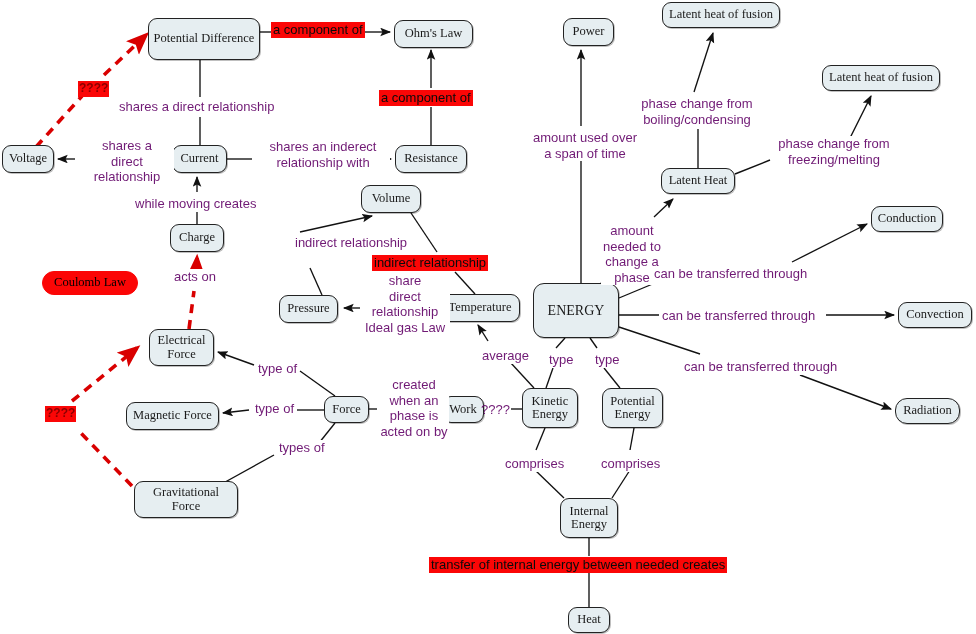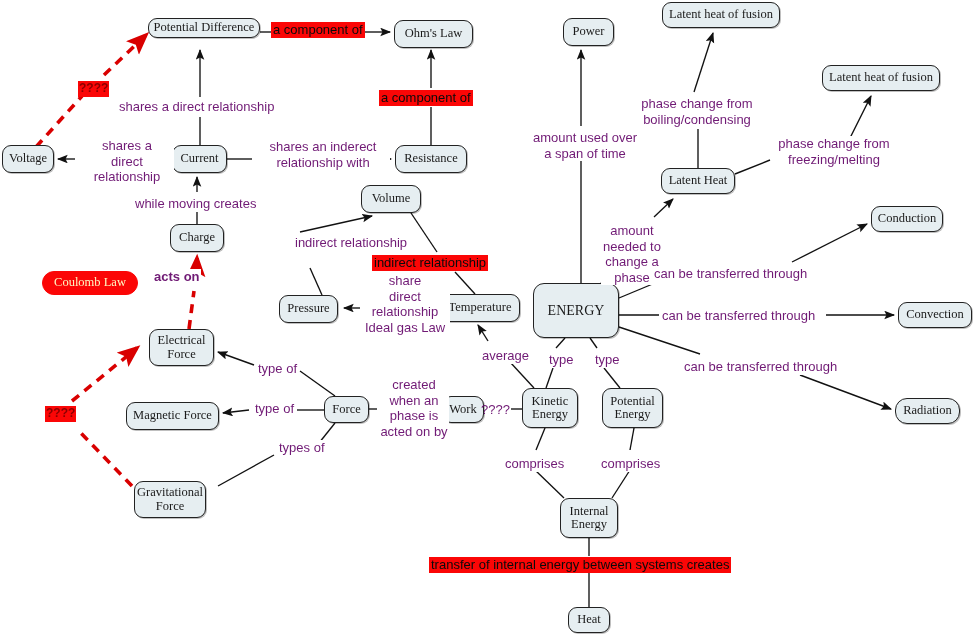--- a/index.html
+++ b/index.html
@@ -47,21 +47,21 @@
     font-size: 14px;
     border-radius: 11px;
   }
   .node.red-node {
     background: #fb0606;
     border: 1px solid #fb0606;
     border-radius: 12px;
     box-shadow: none;
     font-family: "Liberation Serif", serif;
     font-size: 12.5px;
-    color: #fef9c3;
+    color: #000000;
   }
   .lbl {
     position: absolute;
     font-family: "Liberation Sans", sans-serif;
     font-size: 13px;
     line-height: 15.5px;
     color: #701a75;
     text-align: center;
     white-space: pre-line;
     background: #ffffff;
@@ -192,31 +192,31 @@
       <line x1="104" y1="75" x2="146" y2="35" marker-end="url(#ah-red)"></line>
 
       <line x1="189" y1="329" x2="194" y2="291"></line>
       <line x1="196" y1="278" x2="197" y2="258" marker-end="url(#ah-red)"></line>
 
       <line x1="132" y1="486" x2="80" y2="432"></line>
       <line x1="72" y1="401" x2="137" y2="348" marker-end="url(#ah-red)"></line>
     </g>
   </svg>
 
-  <div class="node" style="left:148px;top:18px;width:112px;height:20px;"><span>Potential Difference</span></div>
+  <div class="node" style="left:148px;top:18px;width:112px;height:42px;"><span>Potential Difference</span></div>
   <div class="node" style="left:394px;top:20px;width:79px;height:28px;"><span>Ohm's Law</span></div>
   <div class="node" style="left:2px;top:145px;width:52px;height:28px;"><span>Voltage</span></div>
   <div class="node" style="left:172px;top:145px;width:55px;height:28px;"><span>Current</span></div>
   <div class="node" style="left:395px;top:145px;width:72px;height:28px;"><span>Resistance</span></div>
   <div class="node" style="left:170px;top:224px;width:54px;height:28px;"><span>Charge</span></div>
   <div class="node red-node" style="left:42px;top:271px;width:96px;height:24px;"><span>Coulomb Law</span></div>
   <div class="node" style="left:149px;top:329px;width:65px;height:37px;"><span>Electrical
 Force</span></div>
   <div class="node" style="left:126px;top:402px;width:93px;height:28px;"><span>Magnetic Force</span></div>
-  <div class="node" style="left:134px;top:481px;width:72px;height:37px;"><span>Gravitational
+  <div class="node" style="left:134px;top:481px;width:104px;height:37px;"><span>Gravitational
 Force</span></div>
   <div class="node" style="left:324px;top:396px;width:45px;height:27px;"><span>Force</span></div>
   <div class="node" style="left:442px;top:396px;width:42px;height:27px;"><span>Work</span></div>
   <div class="node" style="left:361px;top:185px;width:60px;height:28px;"><span>Volume</span></div>
   <div class="node" style="left:279px;top:295px;width:59px;height:28px;"><span>Pressure</span></div>
   <div class="node" style="left:440px;top:294px;width:80px;height:28px;"><span>Temperature</span></div>
   <div class="node big" style="left:533px;top:283px;width:86px;height:55px;"><span>ENERGY</span></div>
   <div class="node" style="left:563px;top:18px;width:51px;height:28px;"><span>Power</span></div>
   <div class="node" style="left:662px;top:2px;width:118px;height:26px;"><span>Latent heat of fusion</span></div>
   <div class="node" style="left:822px;top:65px;width:118px;height:26px;"><span>Latent heat of fusion</span></div>
@@ -236,21 +236,21 @@
   <div class="lbl red-lbl" style="left:379px;top:90px;">a component of</div>
   <div class="lbl qmark" style="left:78px;top:81px;">????</div>
   <div class="lbl qmark" style="left:45px;top:406px;">????</div>
   <div class="lbl" style="left:118px;top:99px;">shares a direct relationship</div>
   <div class="lbl" style="left:80px;top:138px;width:92px;">shares a
 direct
 relationship</div>
   <div class="lbl" style="left:256px;top:139px;width:132px;">shares an inderect
 relationship with</div>
   <div class="lbl" style="left:134px;top:196px;">while moving creates</div>
-  <div class="lbl" style="left:153px;top:269px;font-weight:bold;">acts on</div>
+  <div class="lbl" style="left:173px;top:269px;">acts on</div>
   <div class="lbl" style="left:257px;top:361px;">type of</div>
   <div class="lbl" style="left:254px;top:401px;">type of</div>
   <div class="lbl" style="left:278px;top:440px;">types of</div>
   <div class="lbl" style="left:379px;top:377px;width:68px;">created
 when an
 phase is
 acted on by</div>
   <div class="lbl nobg" style="left:480px;top:402px;">????</div>
   <div class="lbl" style="left:294px;top:235px;">indirect relationship</div>
   <div class="lbl red-lbl" style="left:372px;top:255px;">indirect relationship</div>
@@ -269,15 +269,15 @@
 needed to
 change a
 phase</div>
   <div class="lbl" style="left:653px;top:266px;">can be transferred through</div>
   <div class="lbl" style="left:661px;top:308px;">can be transferred through</div>
   <div class="lbl" style="left:683px;top:359px;">can be transferred through</div>
   <div class="lbl" style="left:548px;top:352px;">type</div>
   <div class="lbl" style="left:594px;top:352px;">type</div>
   <div class="lbl" style="left:504px;top:456px;">comprises</div>
   <div class="lbl" style="left:600px;top:456px;">comprises</div>
-  <div class="lbl red-lbl" style="left:429px;top:557px;">transfer of internal energy between systems creates</div>
+  <div class="lbl red-lbl" style="left:429px;top:557px;">transfer of internal energy between needed creates</div>
 
 </div>
 
 </body></html>

